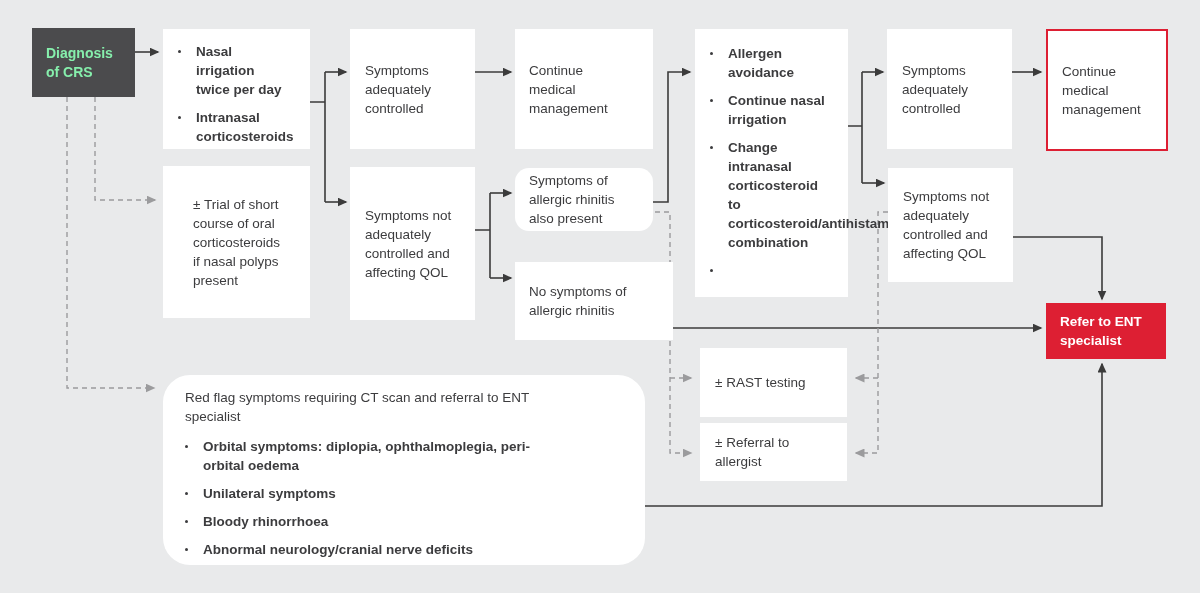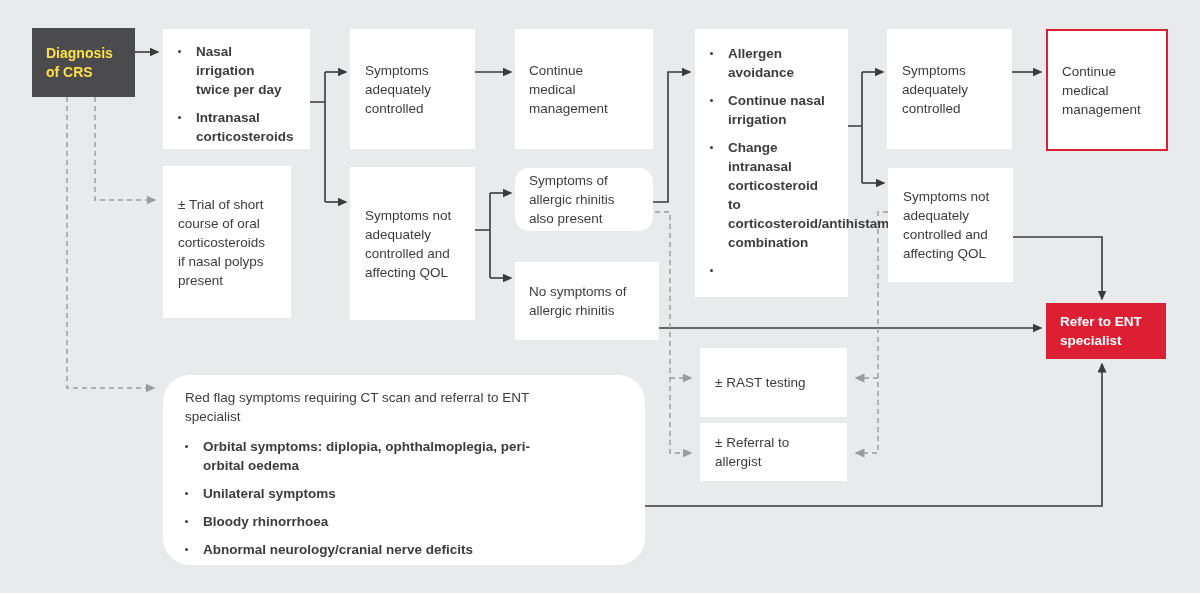--- a/index.html
+++ b/index.html
@@ -16,21 +16,21 @@
   .canvas{position:relative;width:1200px;height:593px;background:var(--background);overflow:hidden;}
   svg.lines{position:absolute;left:0;top:0;width:1200px;height:593px;}
   .box{
     position:absolute;background:var(--box);
     font-size:13.5px;line-height:19px;color:var(--text);
     display:flex;flex-direction:column;justify-content:center;
     padding-left:15px;padding-right:6px;
   }
   .box.top{justify-content:flex-start;}
   .dark{background:var(--dark);}
-  .dark .txt{color:#fde047;font-weight:bold;font-size:14px;}
+  .dark .txt{color:#86efac;font-weight:bold;font-size:14px;}
   .redfill{background:var(--red);}
   .redfill .txt{color:#ffffff;font-weight:bold;}
   .redborder{border:2px solid var(--red);}
   .blist{list-style:none;display:flex;flex-direction:column;gap:9px;font-weight:bold;}
   .blist li{display:flex;align-items:flex-start;}
   .dot{flex:0 0 auto;width:3px;height:3px;border-radius:50%;background:var(--text);margin-top:8px;}
   .itxt{display:block;margin-left:15px;}
   .rf-title{max-width:360px;margin-bottom:11px;}
   .redflag .blist{margin-left:0;}
   .redflag .itxt{max-width:330px;}
@@ -87,41 +87,41 @@
           <span class="dot"></span>
           <span class="itxt" style="max-width:89px;">Nasal irrigation twice per day</span>
         </li>
       <li>
           <span class="dot"></span>
           <span class="itxt" style="max-width:89px;">Intranasal corticosteroids</span>
         </li>
     </ul>
   </div>
 
-  <div class="box" style="left:163px;top:166px;width:128px;height:152px;">
+  <div class="box" style="left:163px;top:166px;width:147px;height:152px;align-items:center;">
     <div class="txt" style="max-width:96px;">± Trial of short course of oral corticosteroids if nasal polyps present</div>
   </div>
 
   <div class="box" style="left:350px;top:29px;width:125px;height:120px;">
     <div class="txt" style="max-width:100px;">Symptoms adequately controlled</div>
   </div>
 
   <div class="box" style="left:515px;top:29px;width:138px;height:120px;padding-left:14px;">
     <div class="txt" style="max-width:95px;">Continue medical management</div>
   </div>
 
   <div class="box" style="left:350px;top:167px;width:125px;height:153px;">
     <div class="txt" style="max-width:100px;">Symptoms not adequately controlled and affecting QOL</div>
   </div>
 
   <div class="box" style="left:515px;top:168px;width:138px;height:63px;padding-left:14px;border-radius:14px;">
     <div class="txt" style="max-width:96px;">Symptoms of allergic rhinitis also present</div>
   </div>
 
-  <div class="box" style="left:515px;top:262px;width:144px;height:78px;padding-left:14px;">
+  <div class="box" style="left:515px;top:262px;width:158px;height:78px;padding-left:14px;">
     <div class="txt" style="max-width:100px;">No symptoms of allergic rhinitis</div>
   </div>
 
   <div class="box top" style="left:695px;top:29px;width:153px;height:268px;padding-top:15px;">
     <ul class="blist">
       <li>
           <span class="dot"></span>
           <span class="itxt" style="max-width:104px;">Allergen avoidance</span>
         </li>
       <li>

